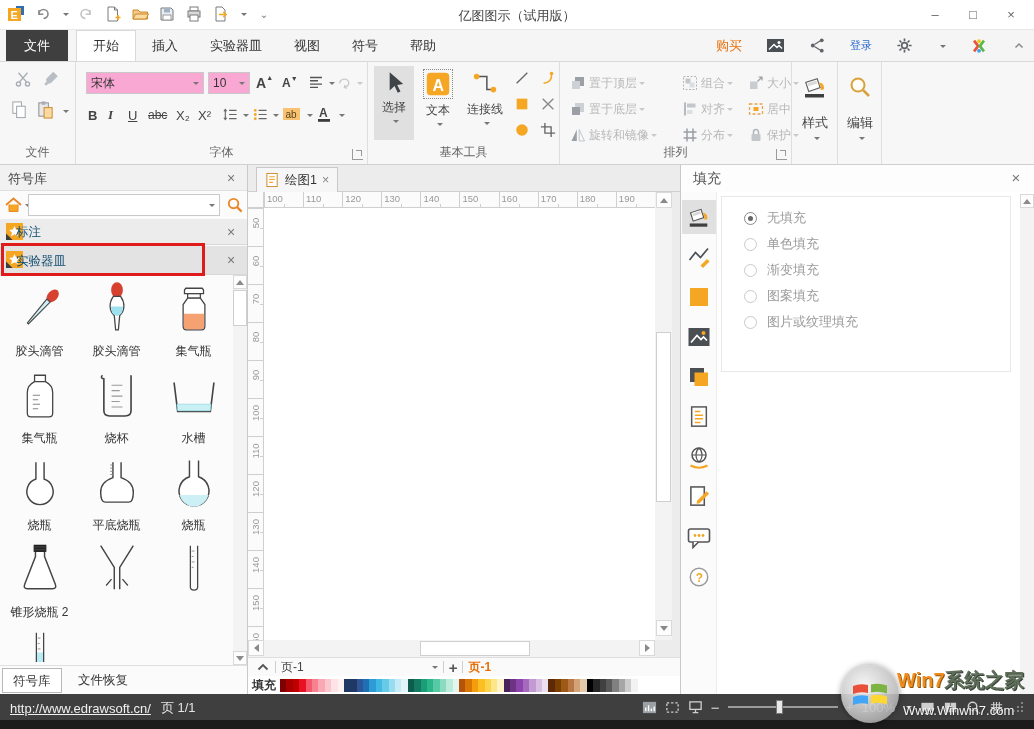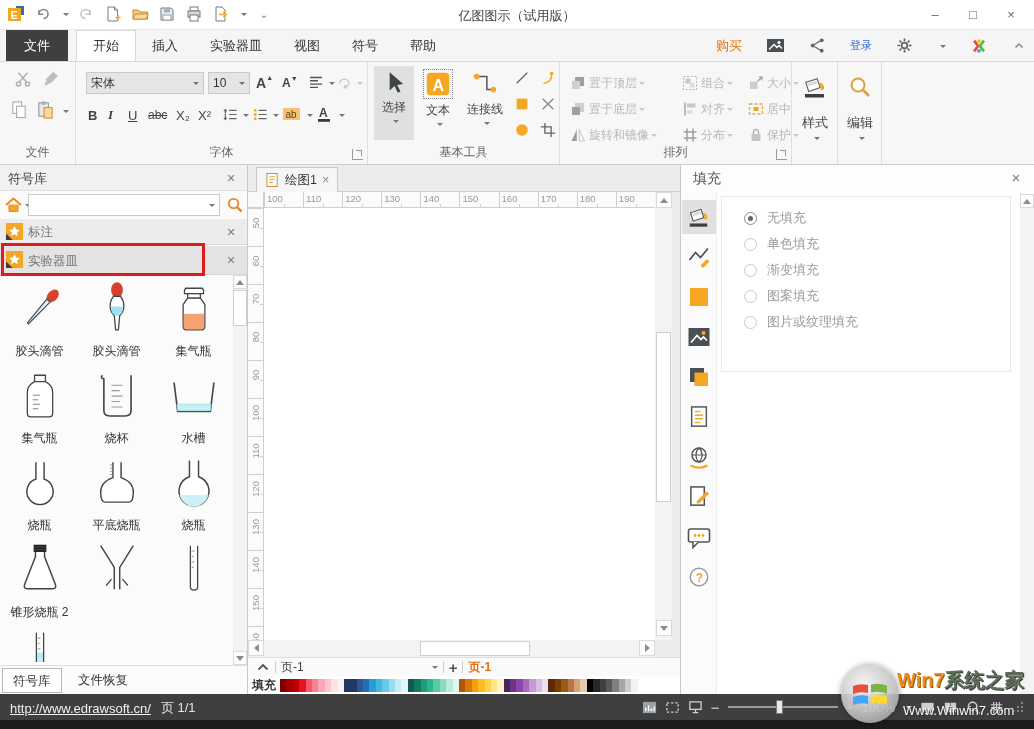--- a/index.html
+++ b/index.html
@@ -25,37 +25,37 @@
 #buy-label{color:#e8700a;font-size:13px;}
 #login-label{color:#2b6bd0;font-size:11px;}
 
 #ribbon{position:absolute;left:0;top:62px;width:1034px;height:103px;background:#f7f7f7;border-bottom:1px solid #d0d0d0;}
 .rgroup{position:absolute;top:0;height:102px;border-right:1px solid #dedede;}
 .glabel{position:absolute;bottom:3px;left:0;right:0;text-align:center;color:#666;font-size:12px;}
 .launcher{position:absolute;bottom:4px;right:4px;width:11px;height:11px;border-left:1px solid #9a9a9a;border-bottom:1px solid #9a9a9a;}
 .launcher:after{content:"";position:absolute;left:3px;bottom:3px;width:5px;height:5px;border-right:1px solid #9a9a9a;border-top:1px solid #9a9a9a;}
 .ibtn{position:absolute;display:flex;align-items:flex-start;justify-content:center;}
 .fbtn{position:absolute;height:22px;display:flex;align-items:center;justify-content:center;color:#444;font-size:13px;}
-.combo{position:absolute;height:22px;background:#e5e5e5;border:1px solid #c9c9c9;display:flex;align-items:center;padding:0 4px;font-size:12px;color:#333;}
+.combo{position:absolute;height:22px;background:#f9a8d4;border:1px solid #c9c9c9;display:flex;align-items:center;padding:0 4px;font-size:12px;color:#333;}
 .combo .dd{margin-left:auto;}
 .bigbtn{position:absolute;top:4px;width:40px;height:74px;display:flex;flex-direction:column;align-items:center;color:#444;}
 .bigbtn .blabel{margin-top:3px;font-size:12px;}
 .arr-item{display:flex;align-items:center;color:#b8b8b8;font-size:12px;overflow:hidden;white-space:nowrap;}
 .arr-item .alabel{margin-left:3px;}
 #arrange-grid{position:absolute;left:10px;top:8px;display:grid;grid-template-columns:112px 66px 58px;grid-auto-rows:26px;}
 
 #left-panel{position:absolute;left:0;top:165px;width:248px;height:529px;background:#fbfbfb;border-right:1px solid #c9c9c9;}
 #lp-header{position:absolute;left:0;top:0;width:100%;height:26px;background:#f1f1f1;border-bottom:1px solid #e0e0e0;}
 #lp-title{position:absolute;left:8px;top:5px;font-size:13px;color:#444;}
 .xbtn{position:absolute;width:16px;height:16px;color:#777;font-size:14px;line-height:16px;text-align:center;}
 #lp-search{position:absolute;left:0;top:26px;width:100%;height:28px;}
 #lp-input{position:absolute;left:28px;top:3px;width:192px;height:22px;background:#fff;border:1px solid #c9c9c9;}
 #lp-input input{position:absolute;left:2px;top:1px;width:170px;height:18px;border:none;outline:none;font-size:12px;background:transparent;}
 .section{position:absolute;left:0;width:100%;height:26px;background:#ececec;border-bottom:1px solid #d8d8d8;}
-.section .slabel{position:absolute;left:28px;top:5px;font-size:12.5px;color:#737373;}
+.section .slabel{position:absolute;left:16px;top:5px;font-size:12.5px;color:#0c4a6e;}
 .section .badge{position:absolute;left:6px;top:4px;}
 #red-box{position:absolute;left:1px;top:78px;width:204px;height:33px;border:3px solid #e01b1b;z-index:5;pointer-events:none;}
 #sym-grid{position:absolute;left:1px;top:113px;width:232px;height:384px;overflow:hidden;display:grid;grid-template-columns:77px 77px 77px;grid-auto-rows:87px;}
 .sym-cell{display:flex;flex-direction:column;align-items:center;}
 .sym-cell .sicon{width:60px;height:64px;display:flex;align-items:center;justify-content:center;}
 .sym-cell .slbl{font-size:12px;color:#333;margin-top:1px;white-space:nowrap;}
 .scrollbar{position:absolute;background:#f3f3f3;}
 .sb-btn{position:absolute;background:#fdfdfd;border:1px solid #d9d9d9;display:flex;align-items:center;justify-content:center;}
 .sb-thumb{position:absolute;background:#fff;border:1px solid #cfcfcf;}
 .tri{width:0;height:0;border:4px solid transparent;}

